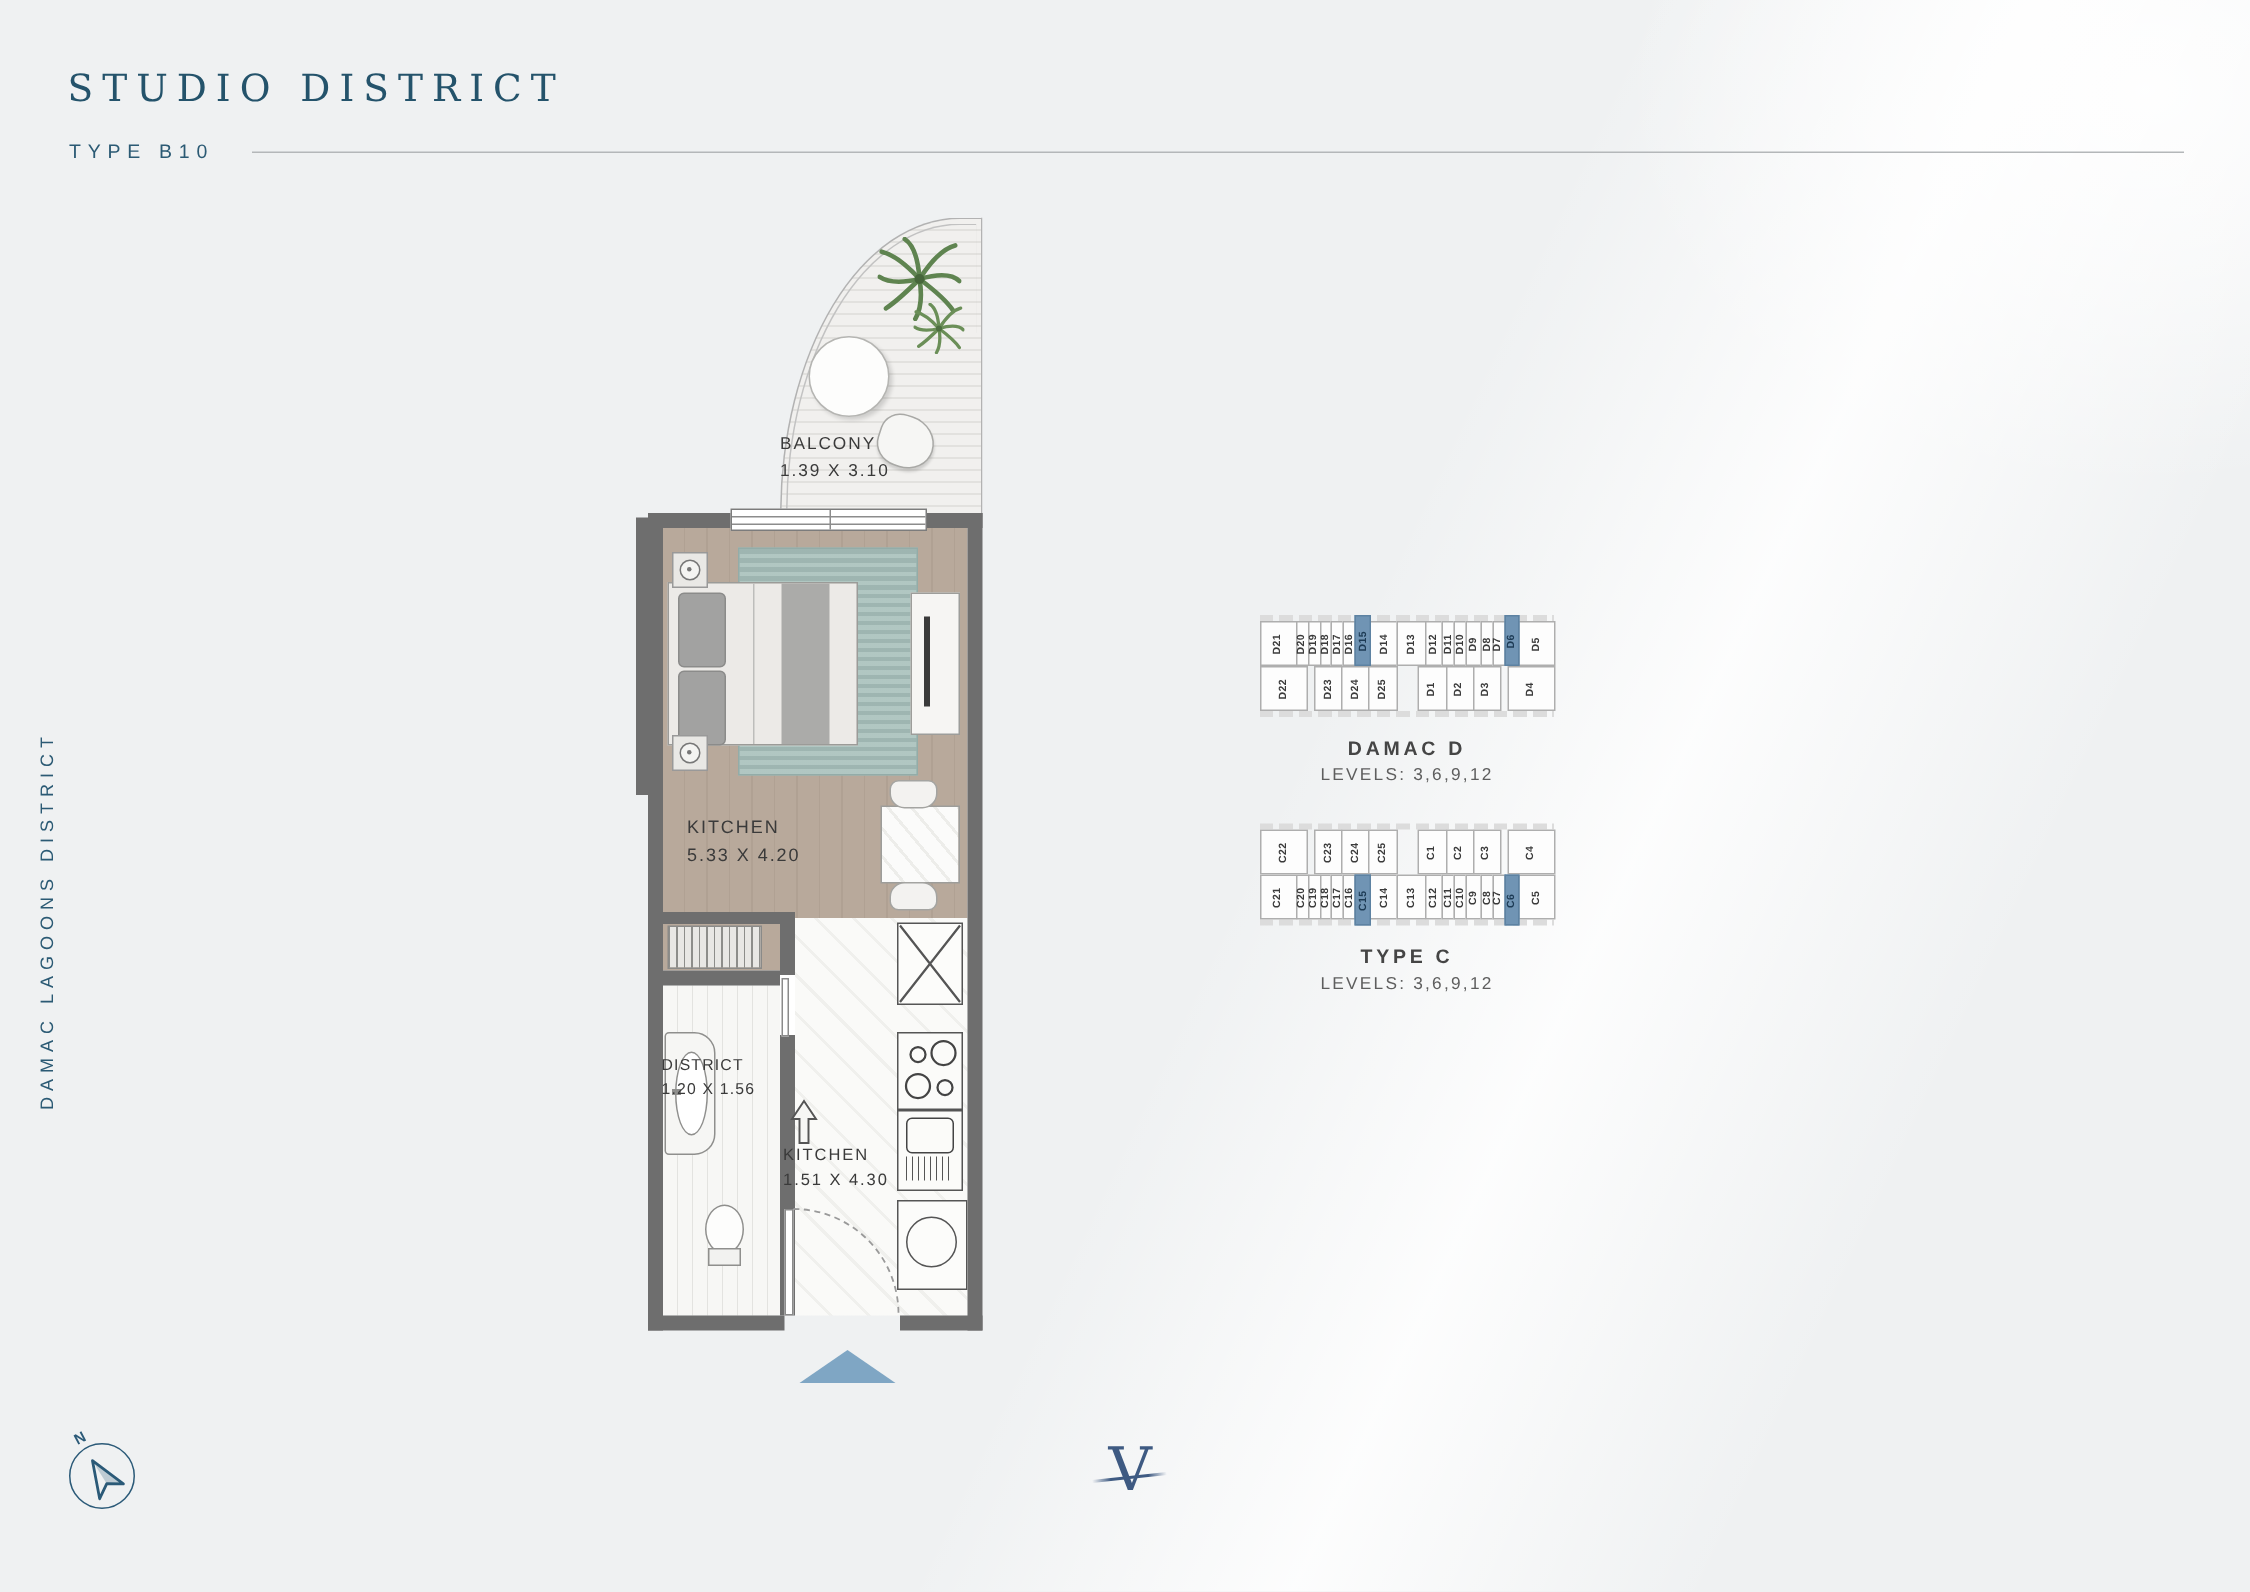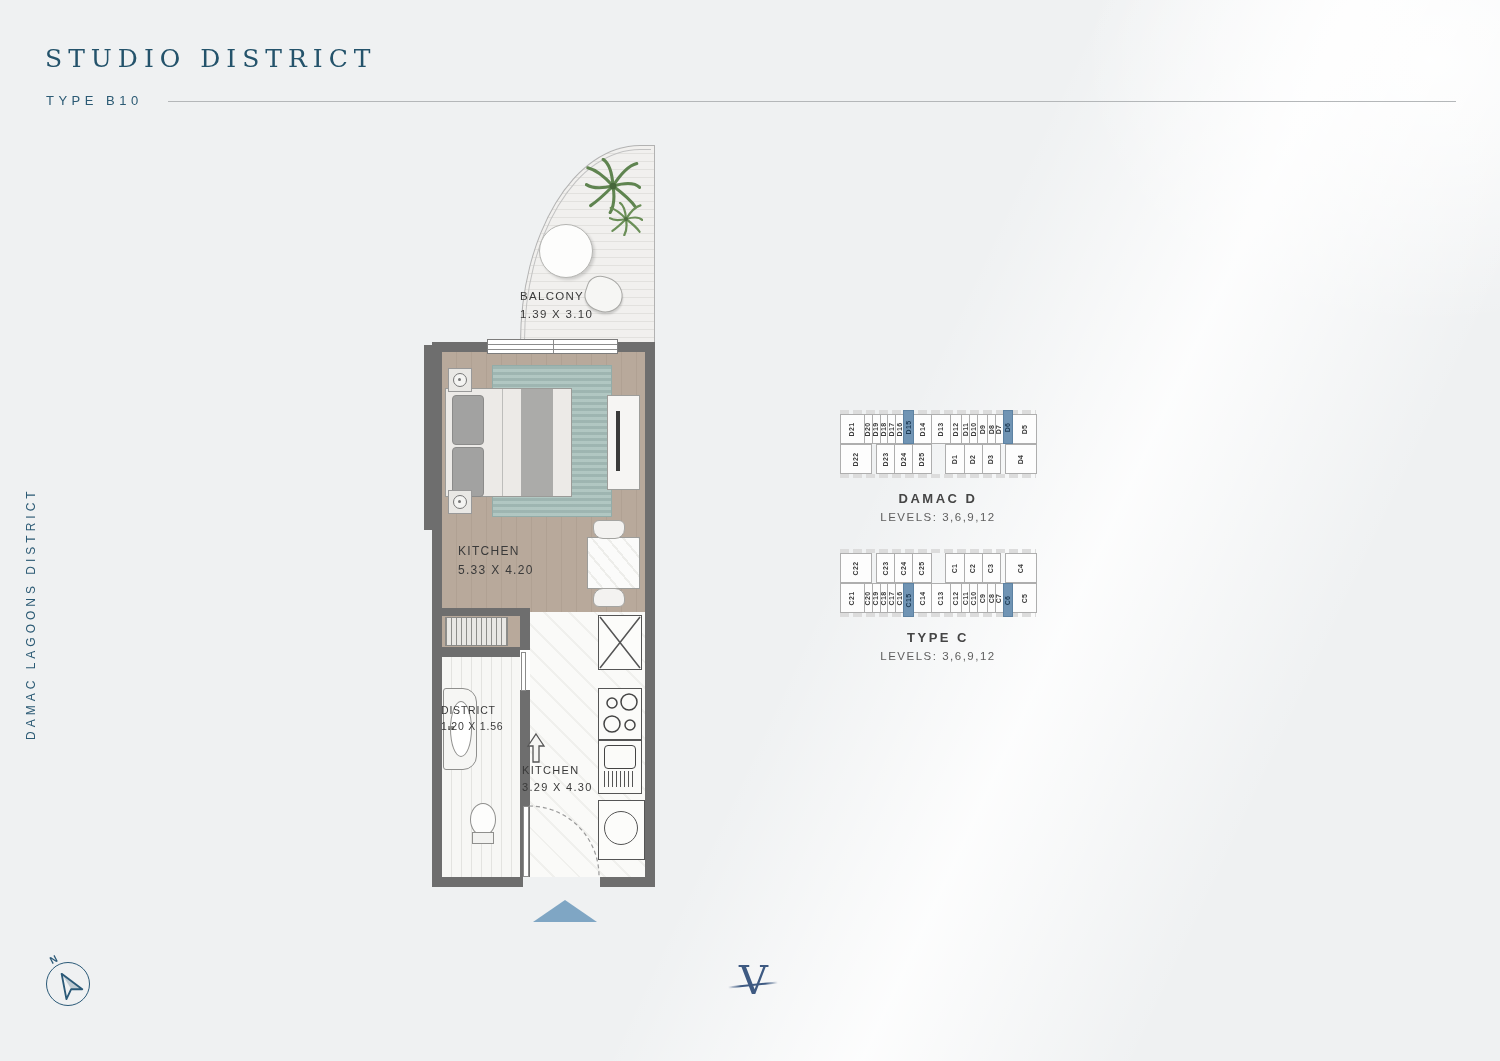--- a/index.html
+++ b/index.html
@@ -256,21 +256,21 @@
   <div class="ksink">
       <div class="tub"></div>
       <div class="rack"></div>
     </div>
   <div class="washer"></div>
   <svg class="kitchen-arrow" width="20" height="32" viewBox="0 0 20 32">
     <path d="M10,2 L18,14 L13,14 L13,30 L7,30 L7,14 L2,14 Z" fill="#f6f6f4" stroke="#555" stroke-width="1.3"></path>
   </svg>
   <div class="room-label" style="left:98px;top:622px;width:78px;font-size:11px;">
     <span>KITCHEN</span>
-      <span>3.29 X 4.30</span>
+      <span>1.51 X 4.30</span>
   </div>
 
   <svg class="abs" style="left:101px;top:662px;" width="78" height="78" viewBox="0 0 78 78">
     <path d="M4,4 A70,70 0 0 1 74,74" fill="none" stroke="#9a9a9a" stroke-width="1.2" stroke-dasharray="4,3"></path>
   </svg>
   <div class="entry-leaf"></div>
   <div class="entry-arrow"></div>
 </div>
 
 <section class="tower tower-d">

